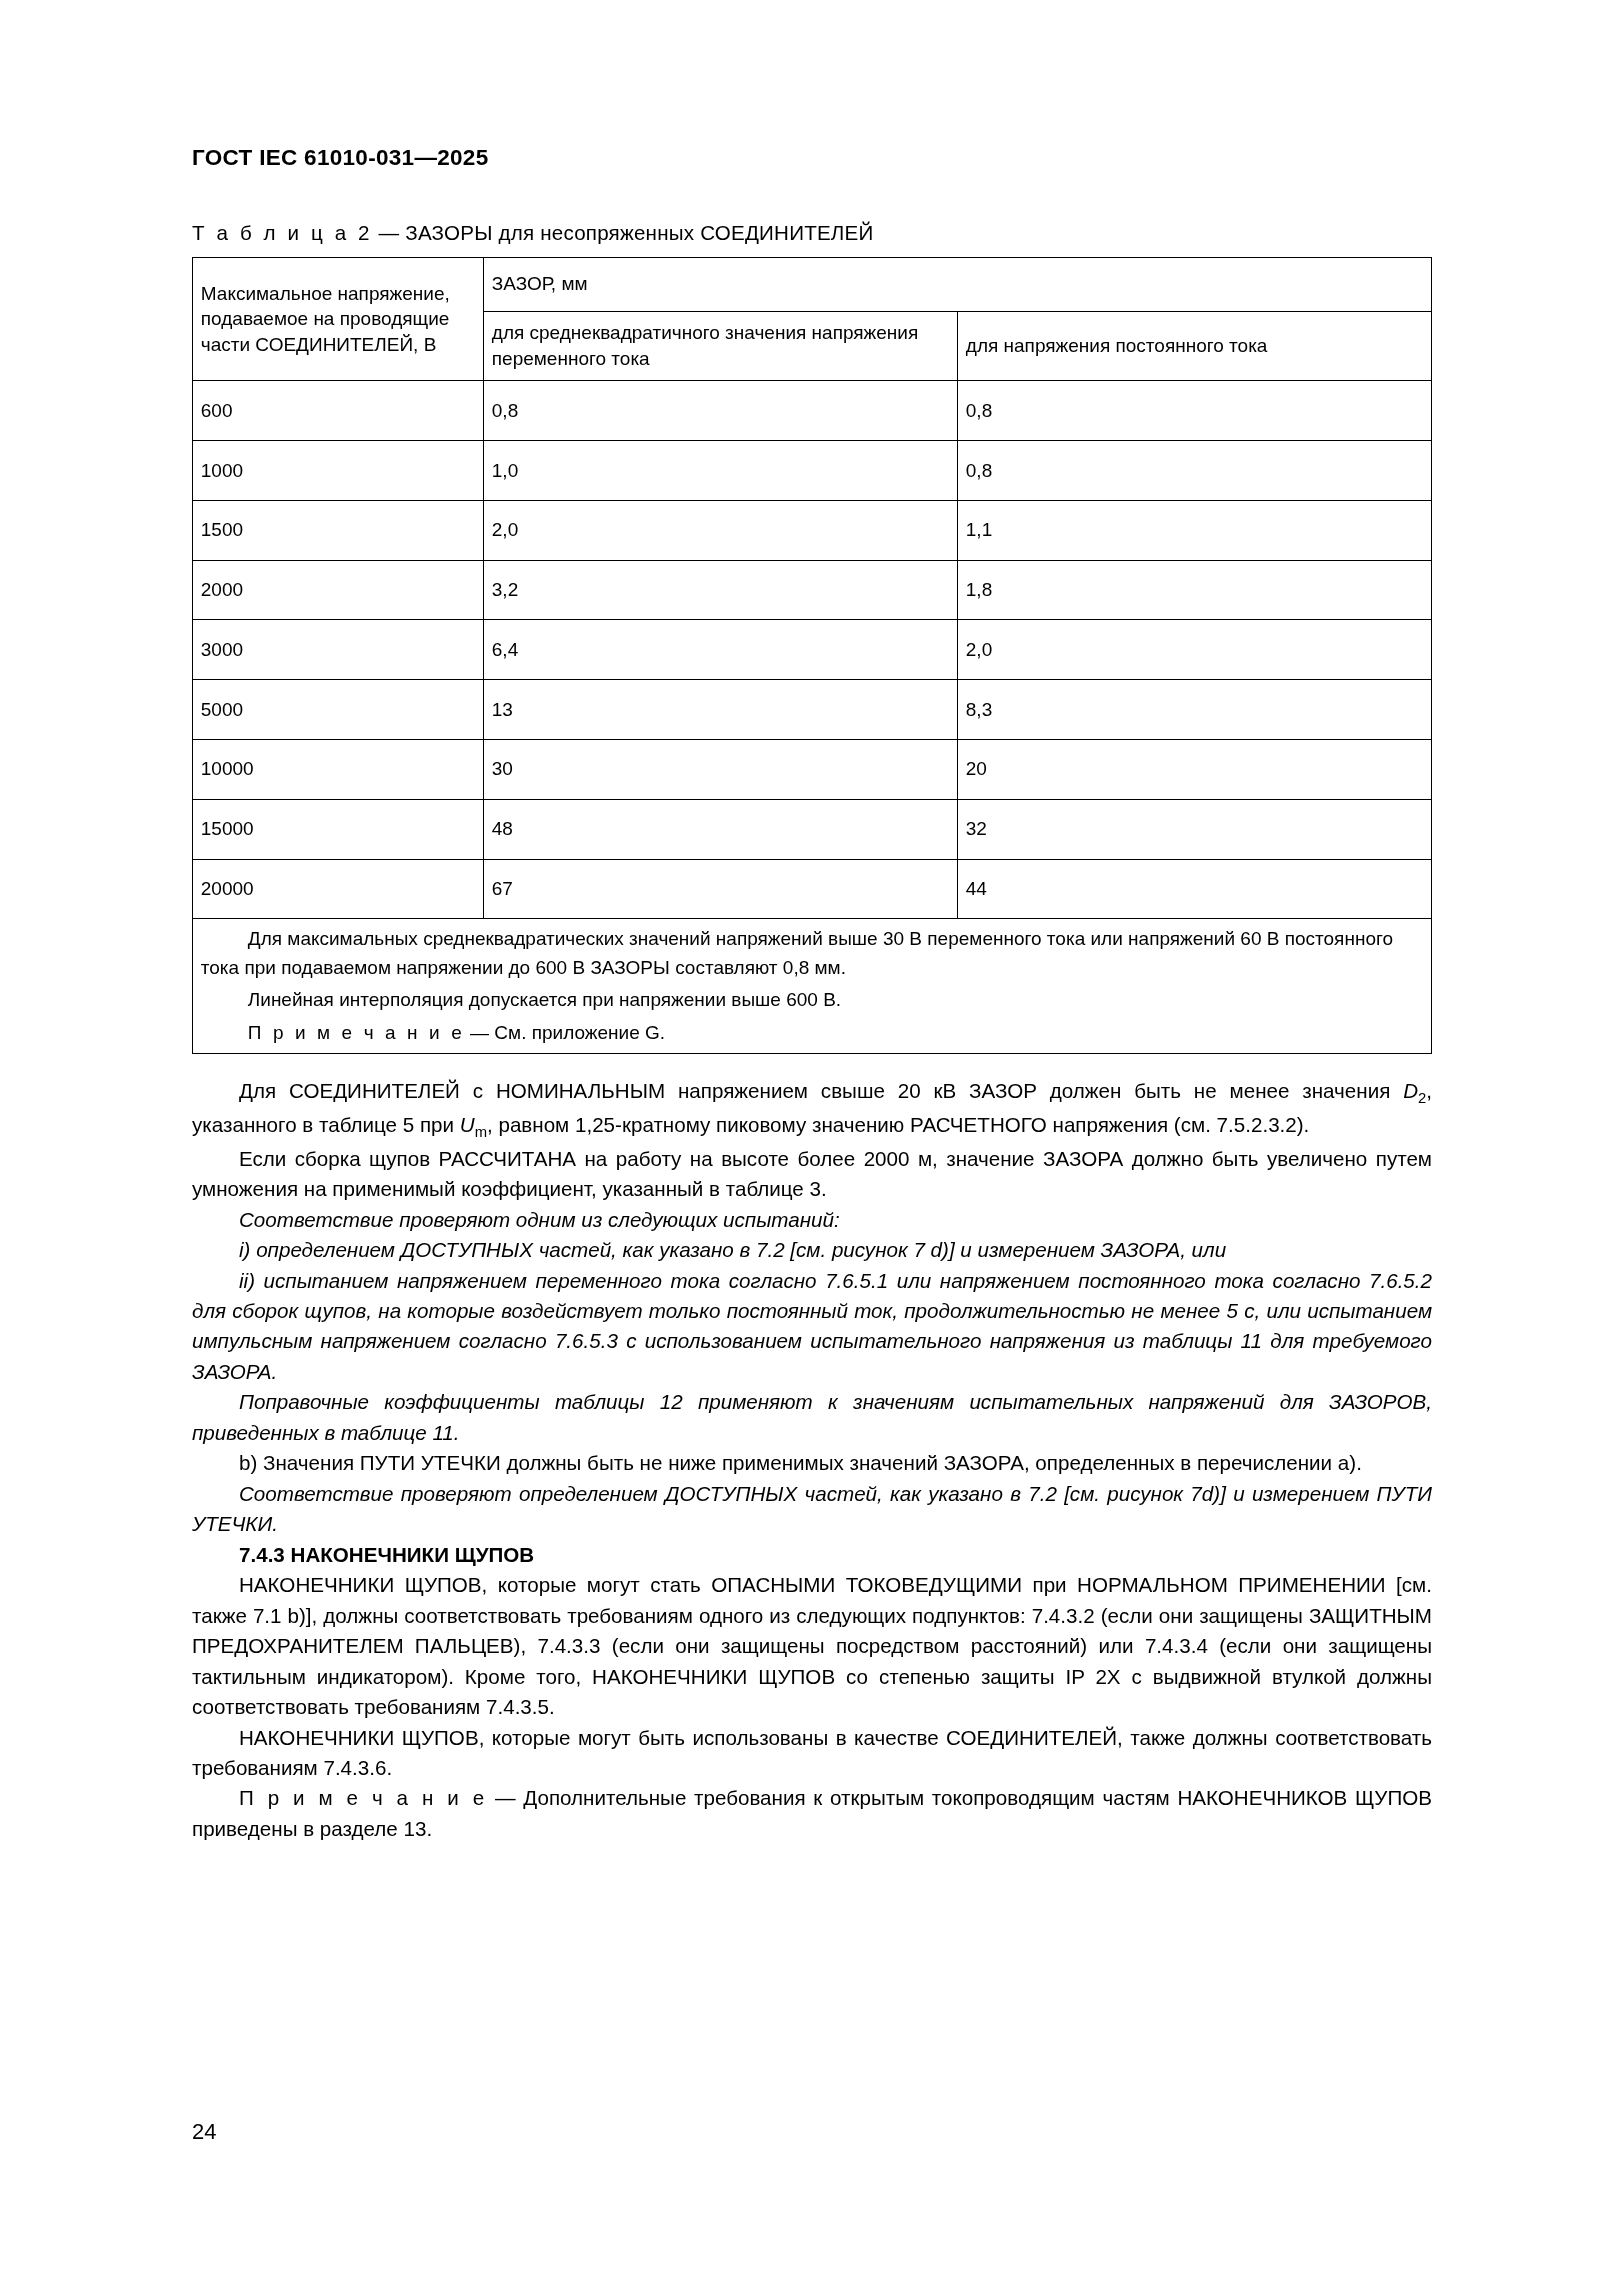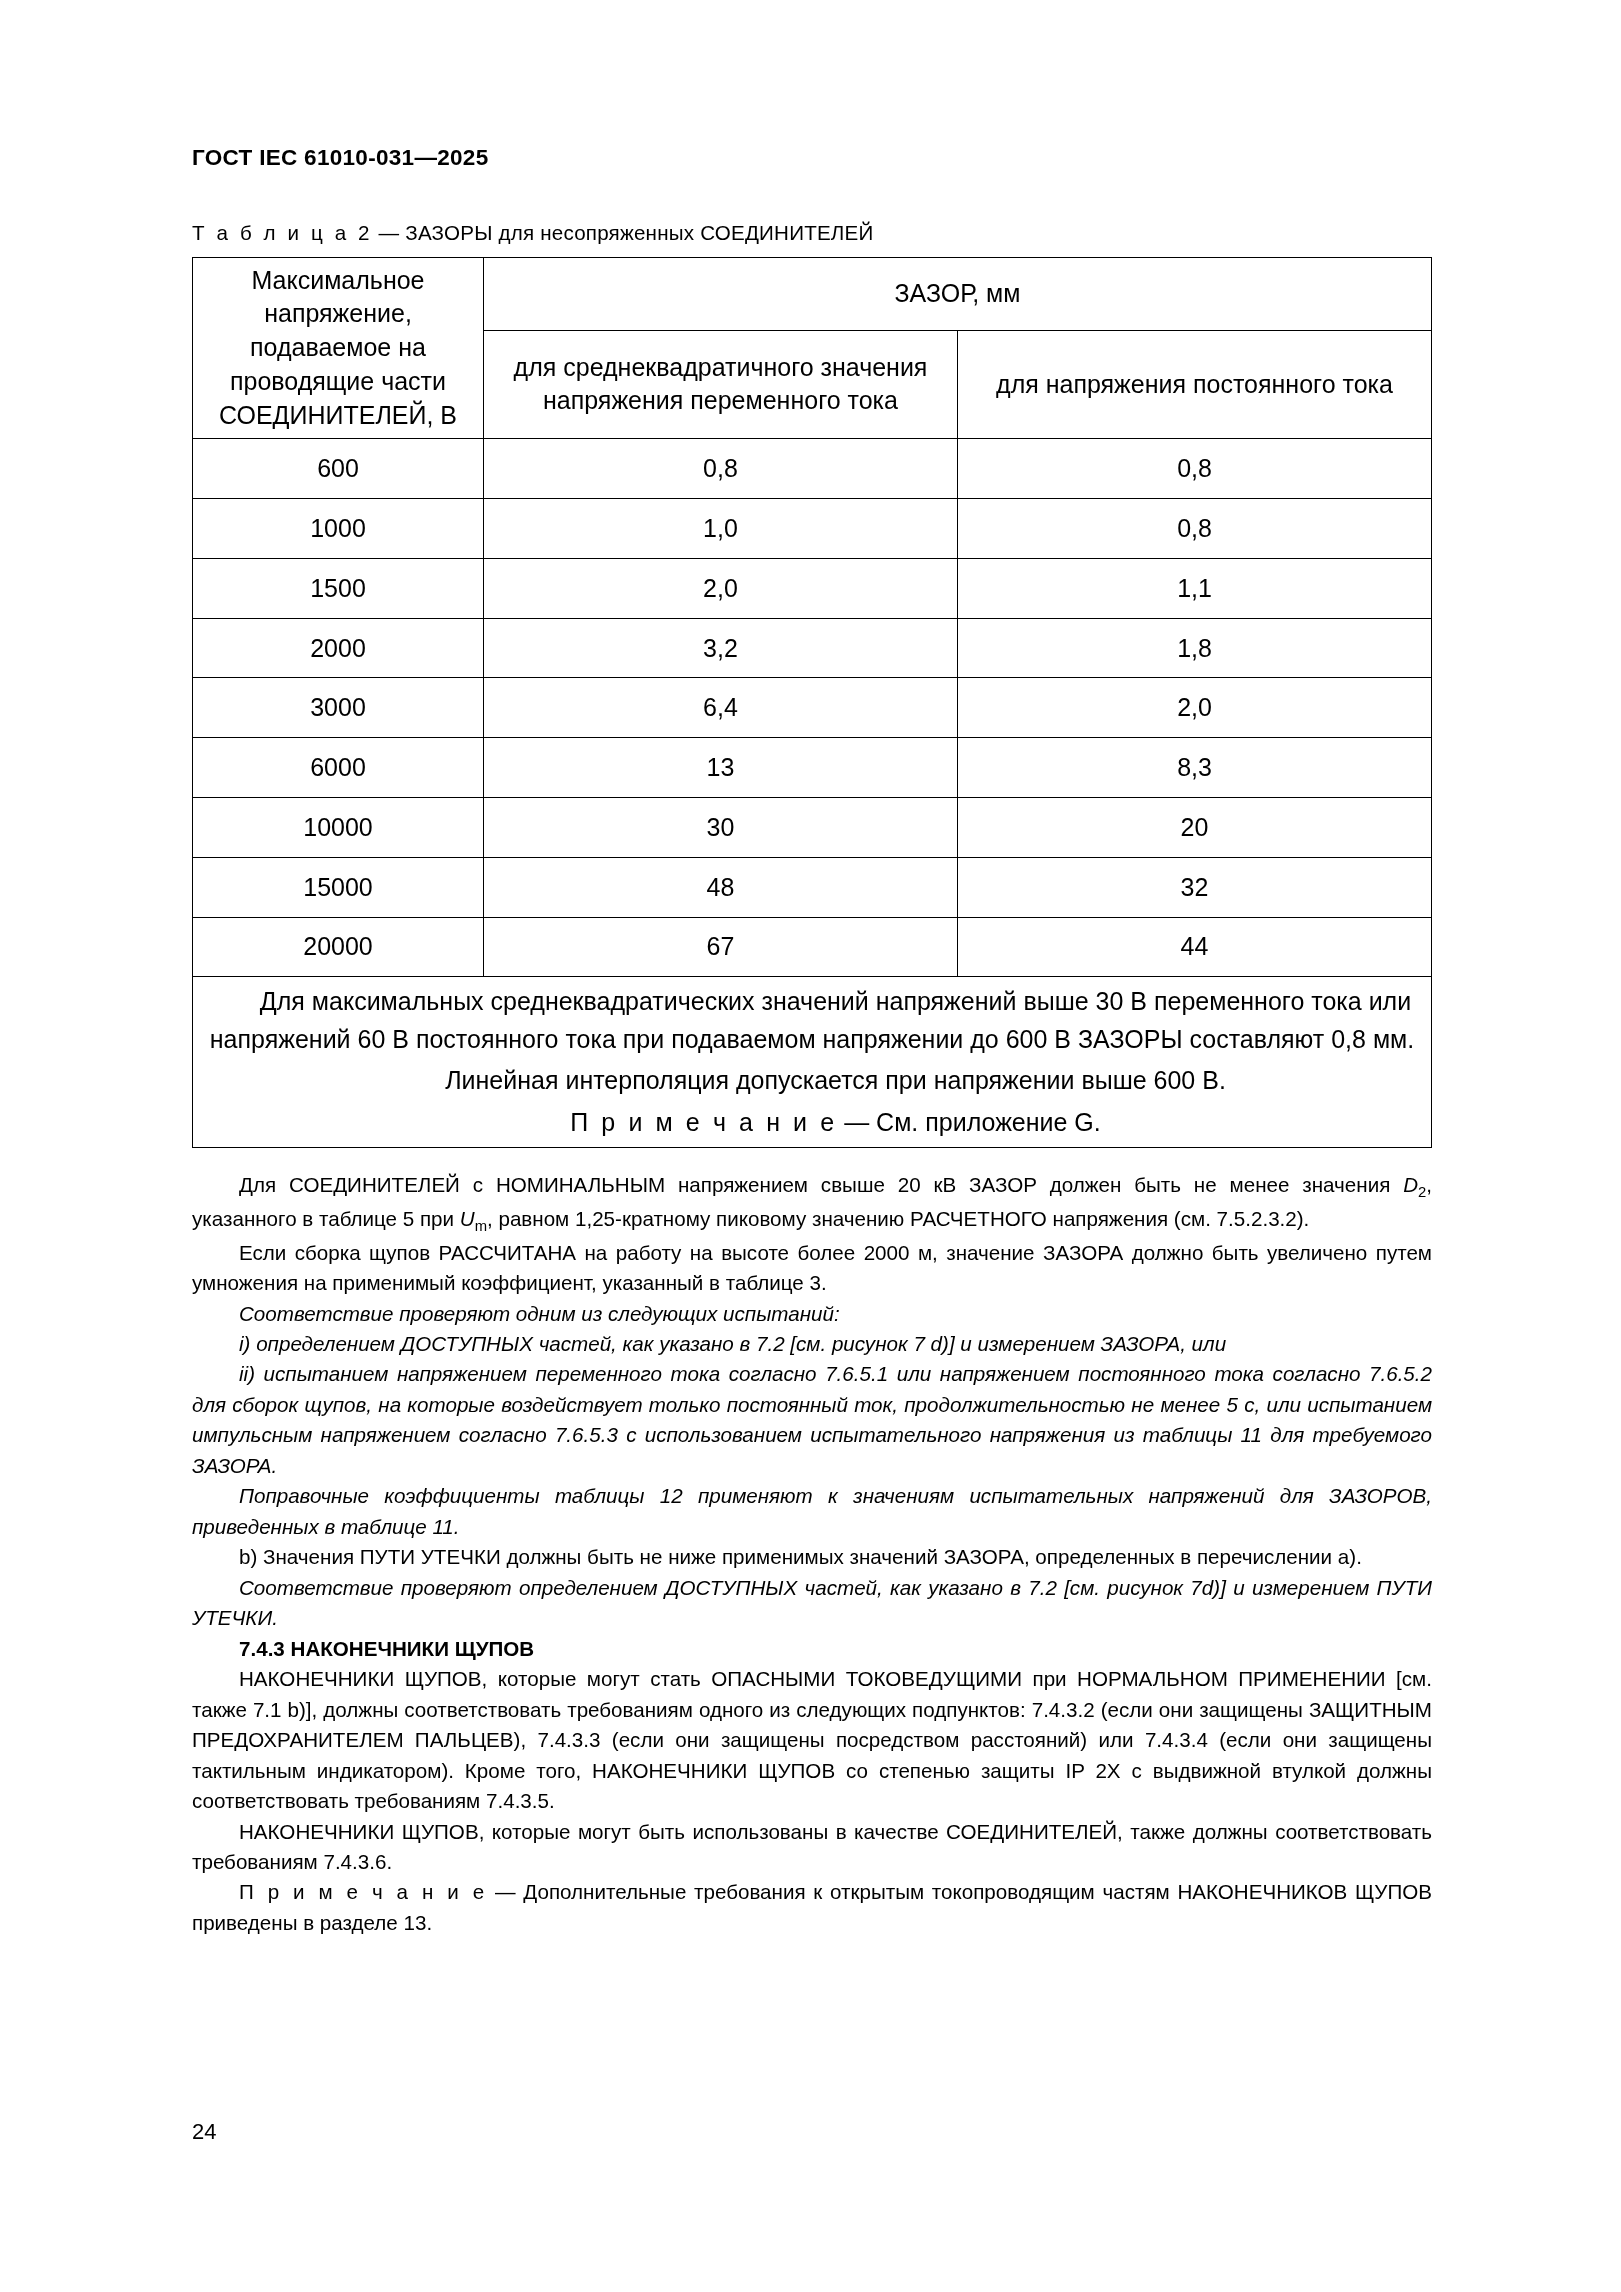--- a/index.html
+++ b/index.html
@@ -45,23 +45,23 @@
   .sp {
     letter-spacing: 3.1px;
   }
   table.main {
     border-collapse: collapse;
     width: 1240px;
     table-layout: fixed;
   }
   table.main td, table.main th {
     border: 1.5px solid #000;
-    font-size: 25px;
+    font-size: 19px;
     font-weight: normal;
-    text-align: center;
+    text-align: left;
     vertical-align: middle;
     padding: 5.9px 7.8px;
   }
   .hdr-left {
     height: 94px;
     line-height: 1.35;
     font-size: 19.6px;
   }
   .hdr-zazor {
     height: 41px;
@@ -163,21 +163,21 @@
           <td>2000</td>
           <td>3,2</td>
           <td>1,8</td>
         </tr>
         <tr class="data-row">
           <td>3000</td>
           <td>6,4</td>
           <td>2,0</td>
         </tr>
         <tr class="data-row">
-          <td>6000</td>
+          <td>5000</td>
           <td>13</td>
           <td>8,3</td>
         </tr>
         <tr class="data-row">
           <td>10000</td>
           <td>30</td>
           <td>20</td>
         </tr>
         <tr class="data-row">
           <td>15000</td>

